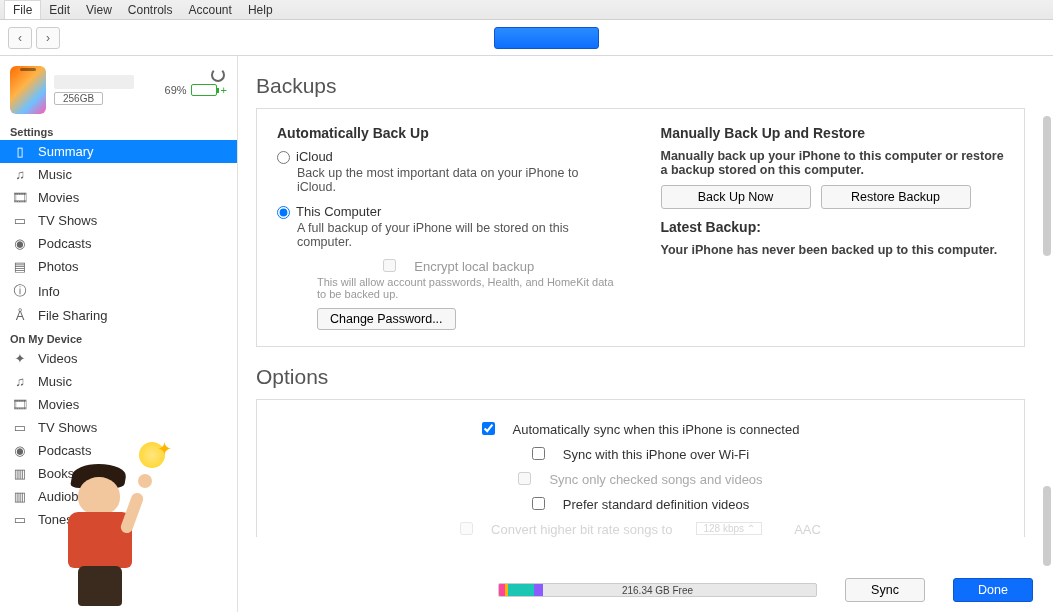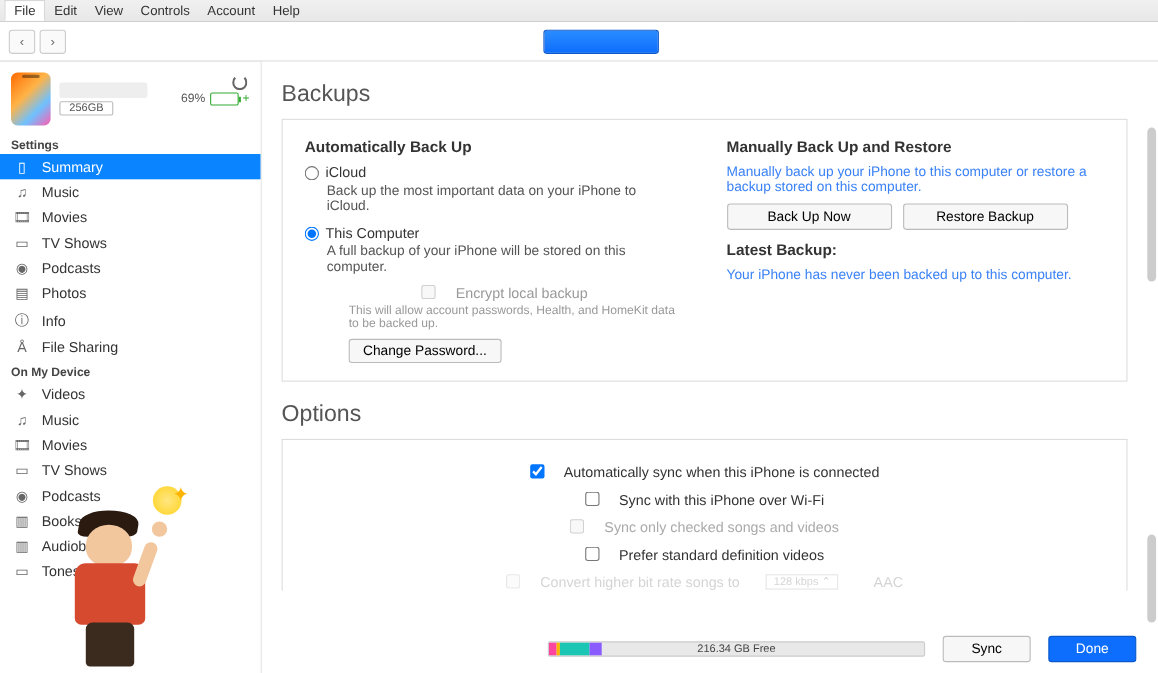--- a/index.html
+++ b/index.html
@@ -50,28 +50,28 @@
 .radio-row { display:flex; align-items:flex-start; gap:6px; margin-bottom:2px; }
 .radio-row input{margin-top:2px;}
 .rlabel { font-size:13px; }
 .rdesc { font-size:12.5px; color:#555; margin:0 0 10px 20px; }
 .chk-row { display:flex; align-items:flex-start; gap:18px; margin-left:20px; margin-top:6px; color:#999;justify-content:center;}
 .chk-desc { font-size:11px; color:#999; margin-left:40px; margin-top:2px; max-width:300px;}
 .btn { border:1px solid #bbb; background:#f7f7f7; padding:4px 18px; font-size:12.5px; border-radius:3px; cursor:default; }
 .btn.small{padding:3px 12px;}
 .btn.primary{background:#0d6efd;border-color:#0a58ca;color:#fff;}
 .btn-row{display:flex;gap:10px;margin-top:8px;}
-.desc{font-size:12.5px;color:#3b82f6;margin-bottom:6px;}
+.desc{font-size:12.5px;color:#404040;margin-bottom:6px;font-weight:bold;}
 .latest{font-weight:600;margin-top:10px;}
 .options-list .chk-row{margin-left:0;color:#333;}
 .options-list .chk-row.dis{color:#aaa;}
 .options-list .chk-row{margin-bottom:10px;}
 
 
-.footer { position:absolute; bottom:10px; left:260px; right:20px; display:flex; align-items:center; gap:16px;}
+.footer { position:absolute; bottom:10px; left:260px; right:20px; display:flex; align-items:center; gap:28px;}
 .storage { flex:1; height:14px; border:1px solid #ccc; border-radius:2px; position:relative; background:#e8e8e8; overflow:hidden;}
 .seg{height:100%;float:left;}
 .seg.a{width:2%;background:#ff45a0;}
 .seg.b{width:1%;background:#ffb400;}
 .seg.c{width:8%;background:#1bc6b4;}
 .seg.d{width:3%;background:#8a5cff;}
 .storage-lbl{position:absolute;width:100%;text-align:center;font-size:10px;color:#444;top:1px;}
 
 
 .scrollstub{position:absolute;right:2px;top:60px;width:8px;height:140px;background:#ccc;border-radius:4px;}

